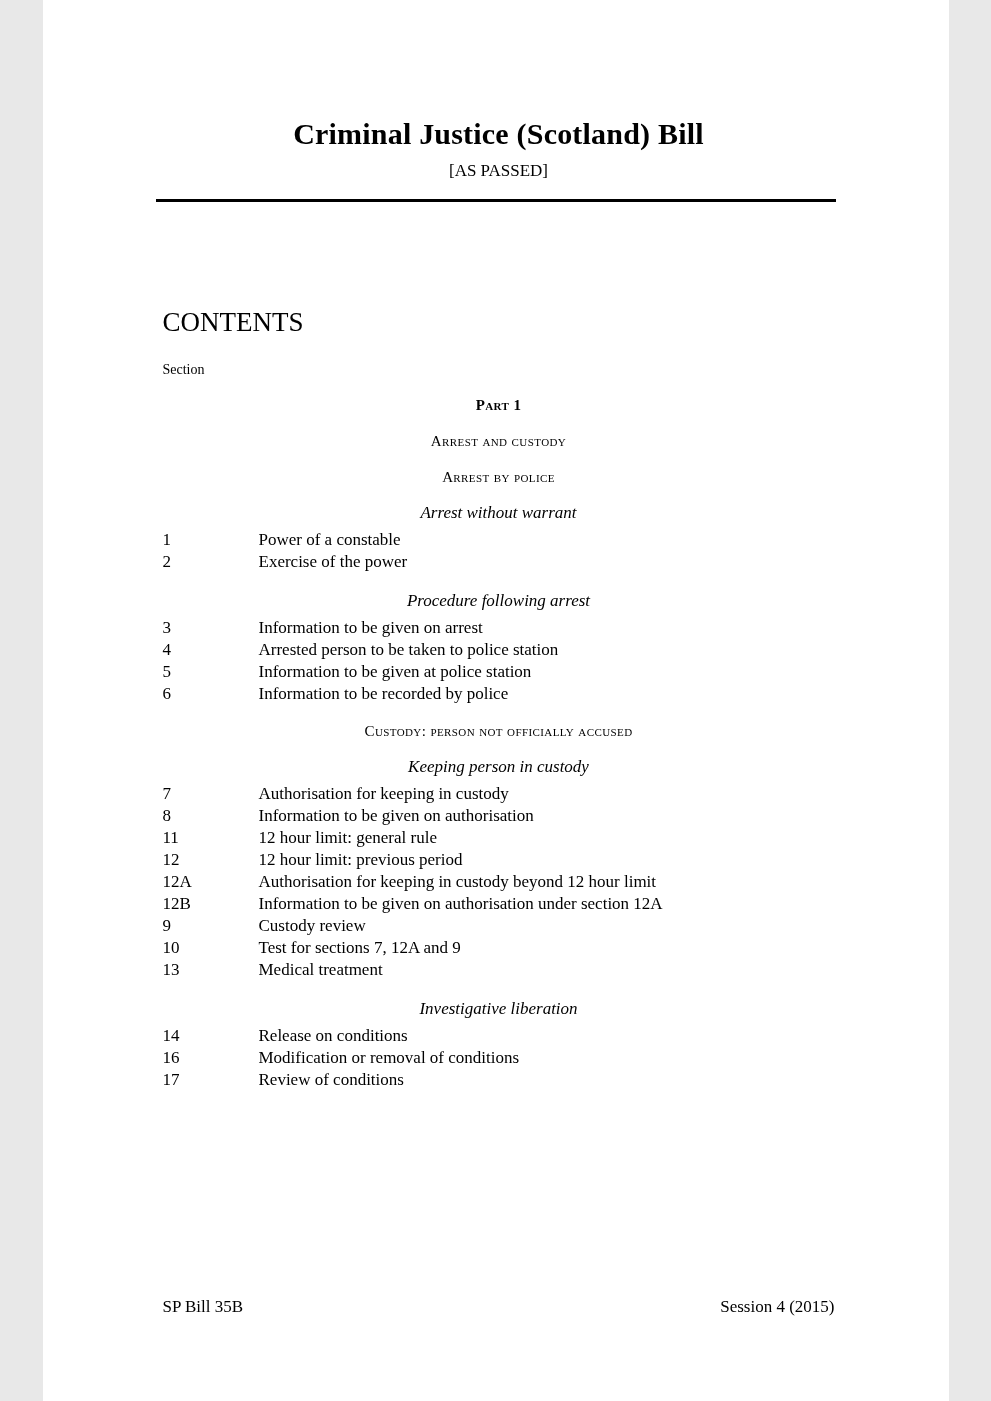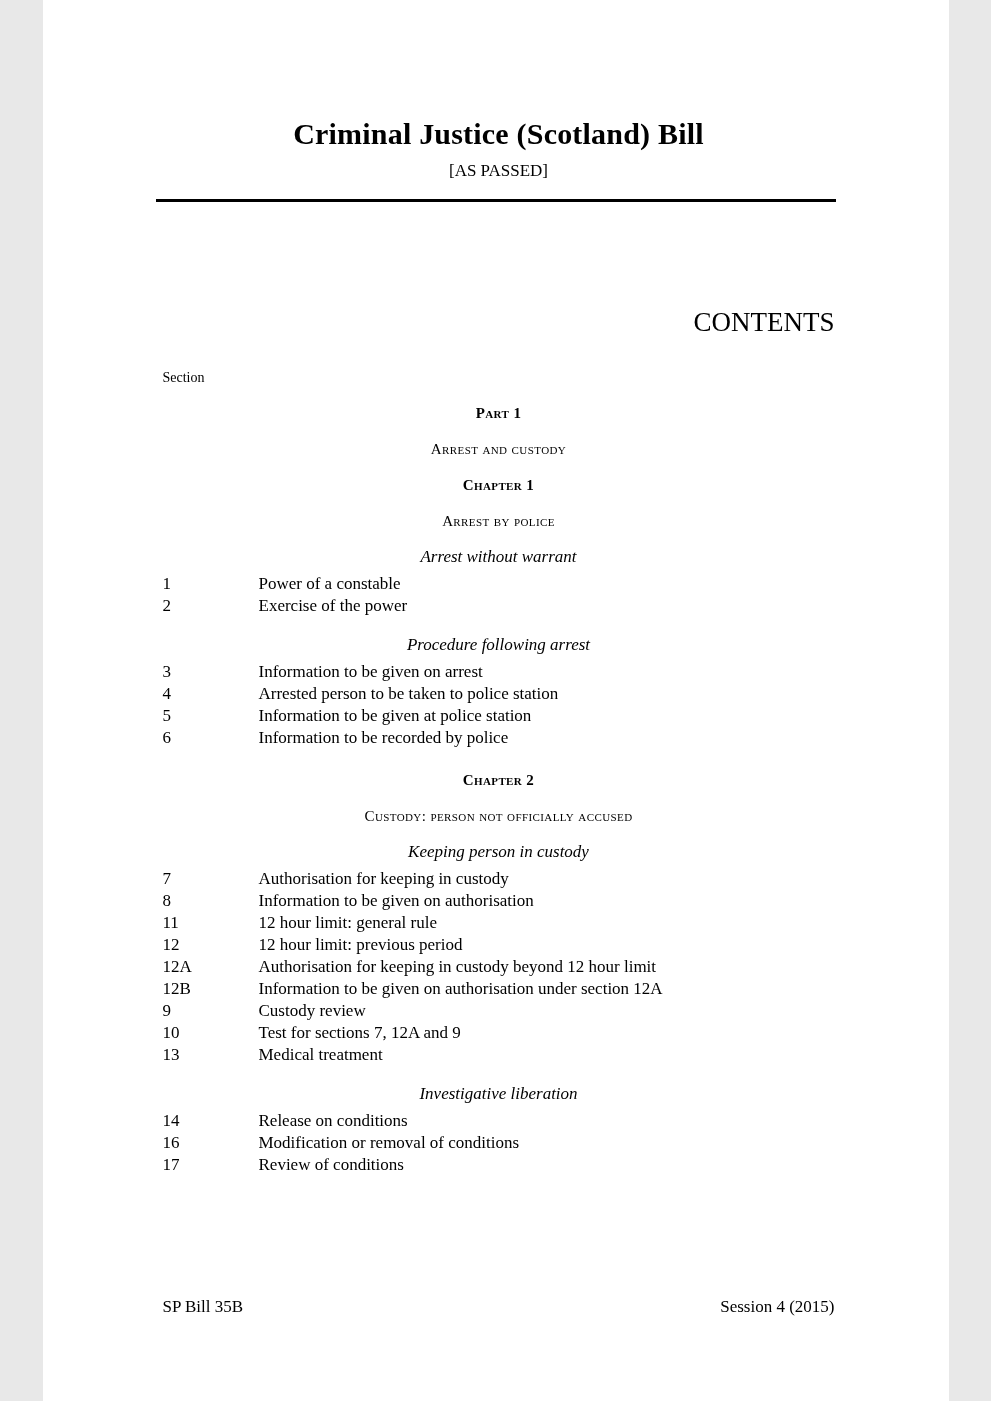--- a/index.html
+++ b/index.html
@@ -38,26 +38,26 @@
   .double-rule {
     margin-top: 17px;
     margin-left: -7px;
     margin-right: -1px;
     height: 2px;
     border-top: 2px solid #000;
     border-bottom: 1px solid #000;
   }
   .contents-heading {
     margin-top: 104px;
-    text-align: right;
+    text-align: left;
     font-size: 27px;
     line-height: 33px;
   }
   .section-label {
-    margin-top: 30px;
+    margin-top: 22px;
     font-size: 14px;
     line-height: 18px;
     text-align: left;
   }
   .heading {
     text-align: center;
     font-size: 15px;
     line-height: 19px;
     margin-top: 17px;
     font-variant: small-caps;
@@ -109,21 +109,20 @@
 
     <div class="double-rule"></div>
 
     <div class="contents-heading">CONTENTS</div>
 
     <div class="section-label">Section</div>
 
     <div class="heading bold">Part 1</div>
     <div class="heading">Arrest and custody</div>
 
-    <div class="heading bold">Chapter 1</div>
     <div class="heading">Arrest by police</div>
 
     <div class="crossheading">Arrest without warrant</div>
     <div class="toc-list">
       <div class="toc-item">
         <span class="num">1</span>
         <span class="txt">Power of a constable</span>
       </div>
       <div class="toc-item">
         <span class="num">2</span>
@@ -144,21 +143,20 @@
       <div class="toc-item">
         <span class="num">5</span>
         <span class="txt">Information to be given at police station</span>
       </div>
       <div class="toc-item">
         <span class="num">6</span>
         <span class="txt">Information to be recorded by police</span>
       </div>
     </div>
 
-    <div class="heading bold gap-lg">Chapter 2</div>
     <div class="heading">Custody: person not officially accused</div>
 
     <div class="crossheading">Keeping person in custody</div>
     <div class="toc-list">
       <div class="toc-item">
         <span class="num">7</span>
         <span class="txt">Authorisation for keeping in custody</span>
       </div>
       <div class="toc-item">
         <span class="num">8</span>

